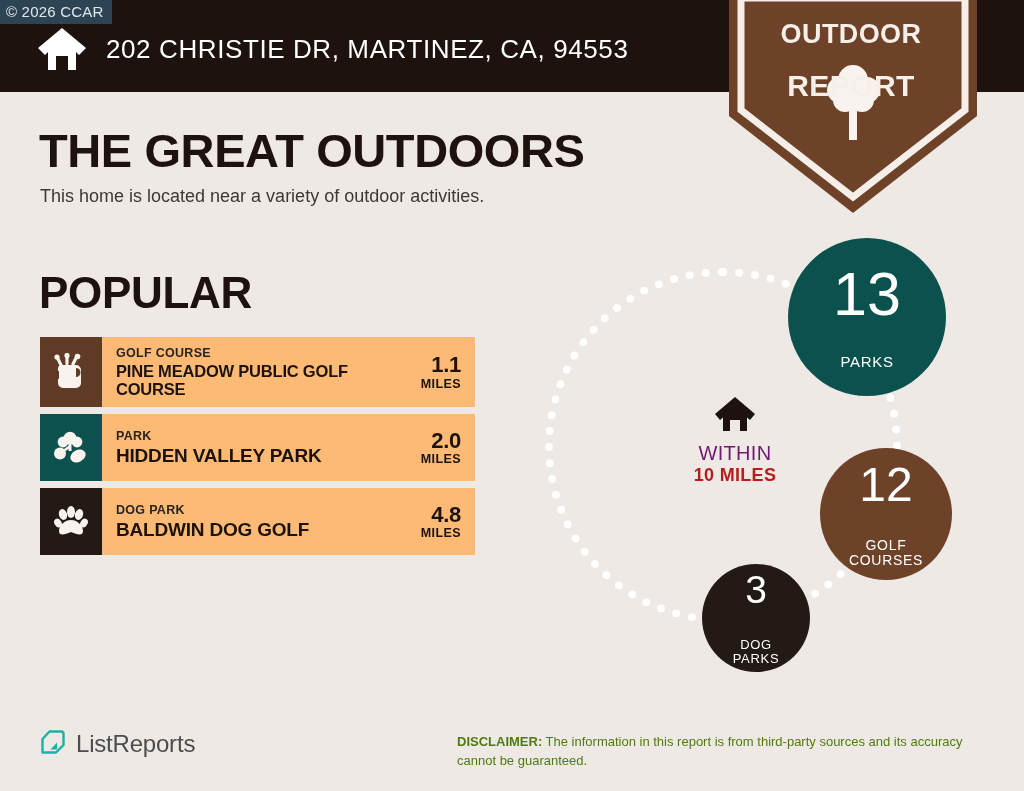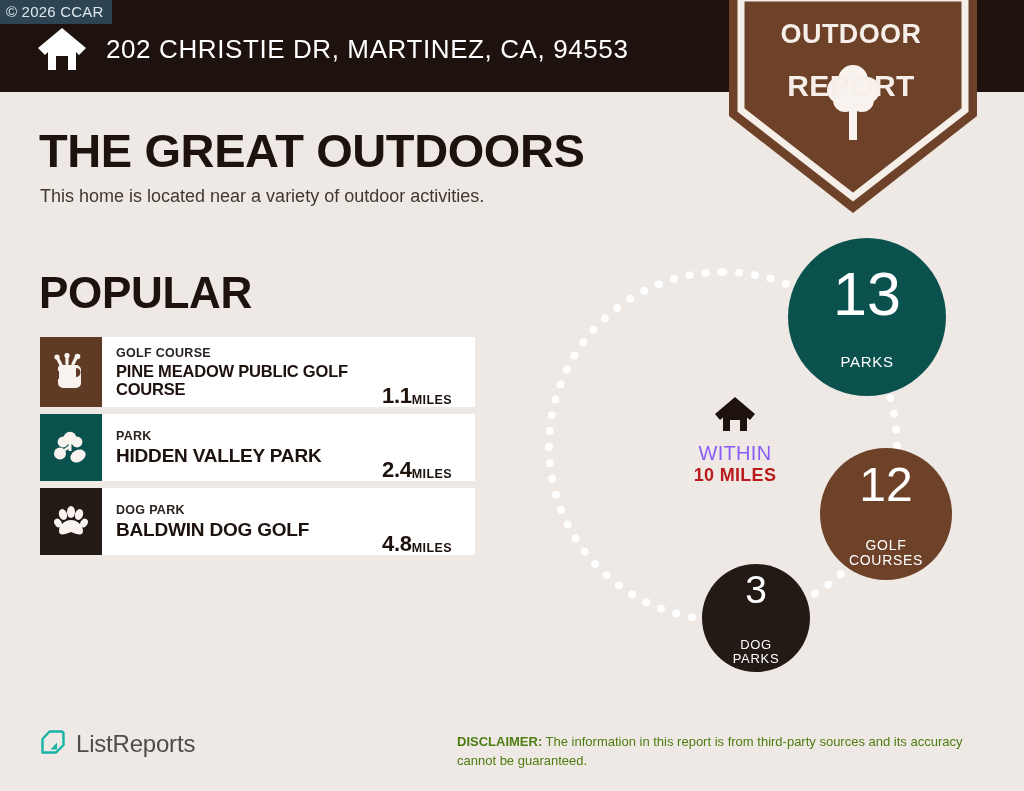--- a/index.html
+++ b/index.html
@@ -119,21 +119,21 @@
   
   .poi-list {
     position: absolute;
     top: 337px;
     left: 40px;
     width: 435px;
   }
   .poi-row {
     display: flex;
     align-items: stretch;
-    background: #ffffff;
+    background: #fdba74;
     margin-bottom: 7px;
     height: 67px;
   }
   .poi-row.tall { height: 70px; }
   .poi-icon {
     width: 62px;
     min-width: 62px;
     display: flex;
     align-items: center;
     justify-content: center;
@@ -159,21 +159,21 @@
     font-weight: bold;
     color: #1d120e;
     letter-spacing: -0.2px;
     line-height: 1.12;
   }
   .poi-name.small { font-size: 16.5px; line-height: 1.1; }
   .poi-dist {
     width: 88px;
     min-width: 88px;
     display: flex;
-    flex-direction: row;
+    flex-direction: column;
     align-items: flex-end;
     justify-content: center;
     padding-right: 14px;
   }
   .poi-dist-val {
     font-size: 22px;
     font-weight: bold;
     color: #1d120e;
     line-height: 1.05;
     letter-spacing: -0.3px;
@@ -247,21 +247,21 @@
   .center-block {
     position: absolute;
     left: 130px;
     top: 165px;
     width: 140px;
     text-align: center;
   }
   .center-home-icon { margin-bottom: 5px; }
   .center-l1 {
     font-size: 20px;
-    color: #8b5cf6;
+    color: #701a75;
     letter-spacing: .3px;
     line-height: 1.15;
   }
   .center-l2 {
     font-size: 18px;
     font-weight: bold;
     color: #b91c1c;
     letter-spacing: .3px;
     line-height: 1.15;
   }
@@ -368,21 +368,21 @@
         <path d="M16 16 L9 21" stroke="#f8f3ee" stroke-width="2.6" stroke-linecap="round"></path>
         <circle cx="7" cy="22.5" r="6" fill="#f8f3ee"></circle>
         <ellipse cx="25" cy="25" rx="8" ry="6" transform="rotate(-28 25 25)" fill="#f8f3ee"></ellipse>
       </svg>
     </div>
     <div class="poi-text">
       <span class="poi-cat">PARK</span>
       <span class="poi-name">HIDDEN VALLEY PARK</span>
     </div>
     <div class="poi-dist">
-      <span class="poi-dist-val">2.4</span>
+      <span class="poi-dist-val">2.0</span>
       <span class="poi-dist-unit">MILES</span>
     </div>
   </div>
 
   <div class="poi-row">
     <div class="poi-icon" style="background:#231a15;">
       <svg width="34" height="34" viewBox="0 0 34 34" aria-hidden="true">
         <ellipse cx="9" cy="9.5" rx="4" ry="5.6" transform="rotate(-17 9 9.5)" fill="#f8f3ee"></ellipse>
         <ellipse cx="17" cy="7" rx="4" ry="6" fill="#f8f3ee"></ellipse>
         <ellipse cx="25" cy="9.5" rx="4" ry="5.6" transform="rotate(17 25 9.5)" fill="#f8f3ee"></ellipse>

